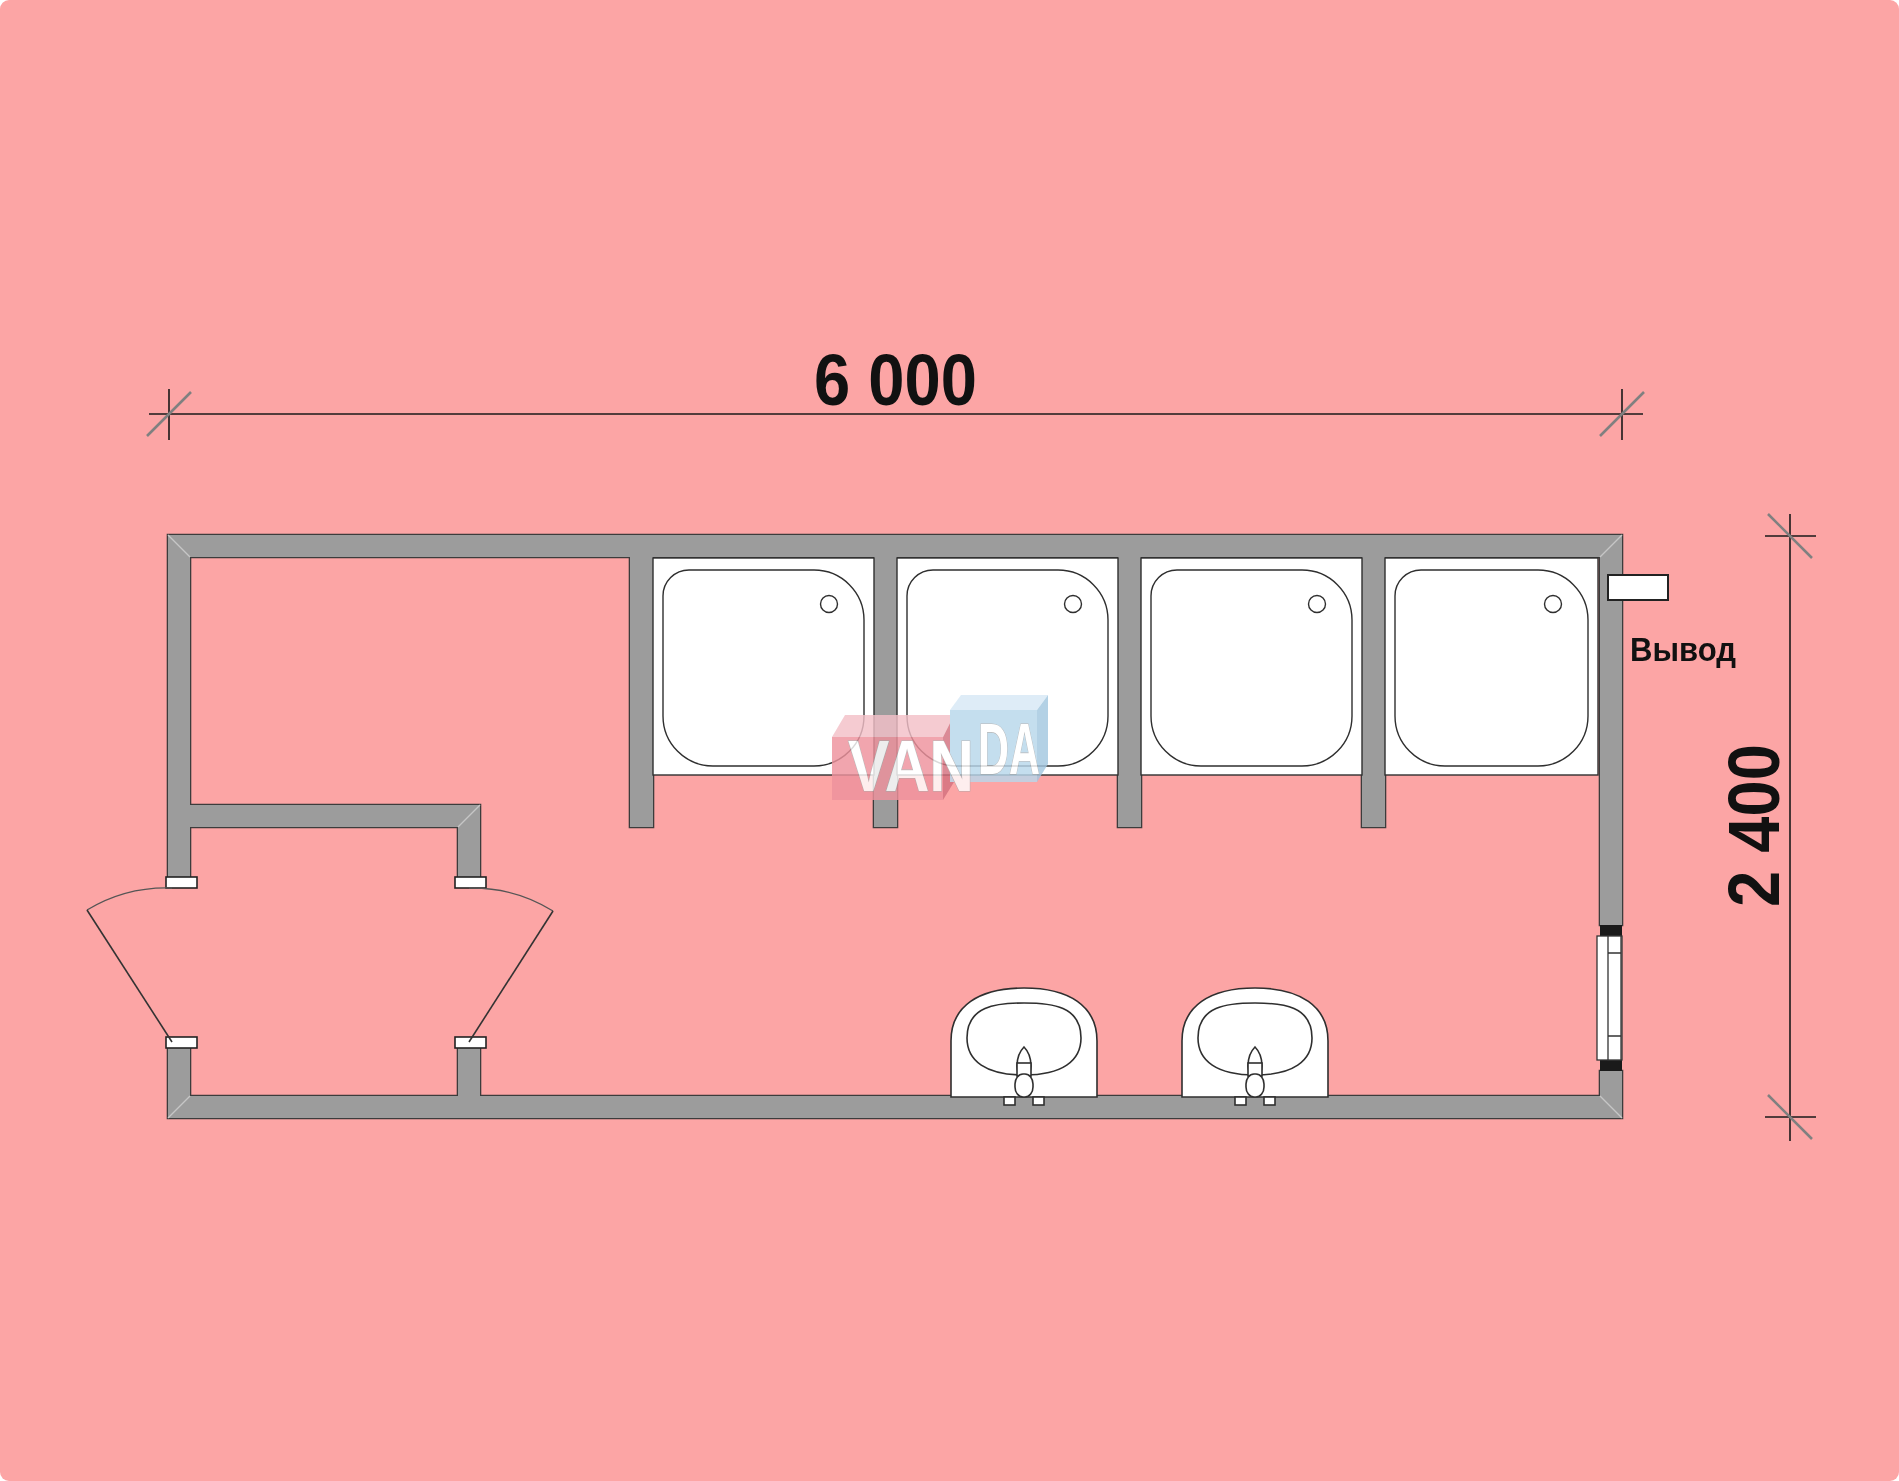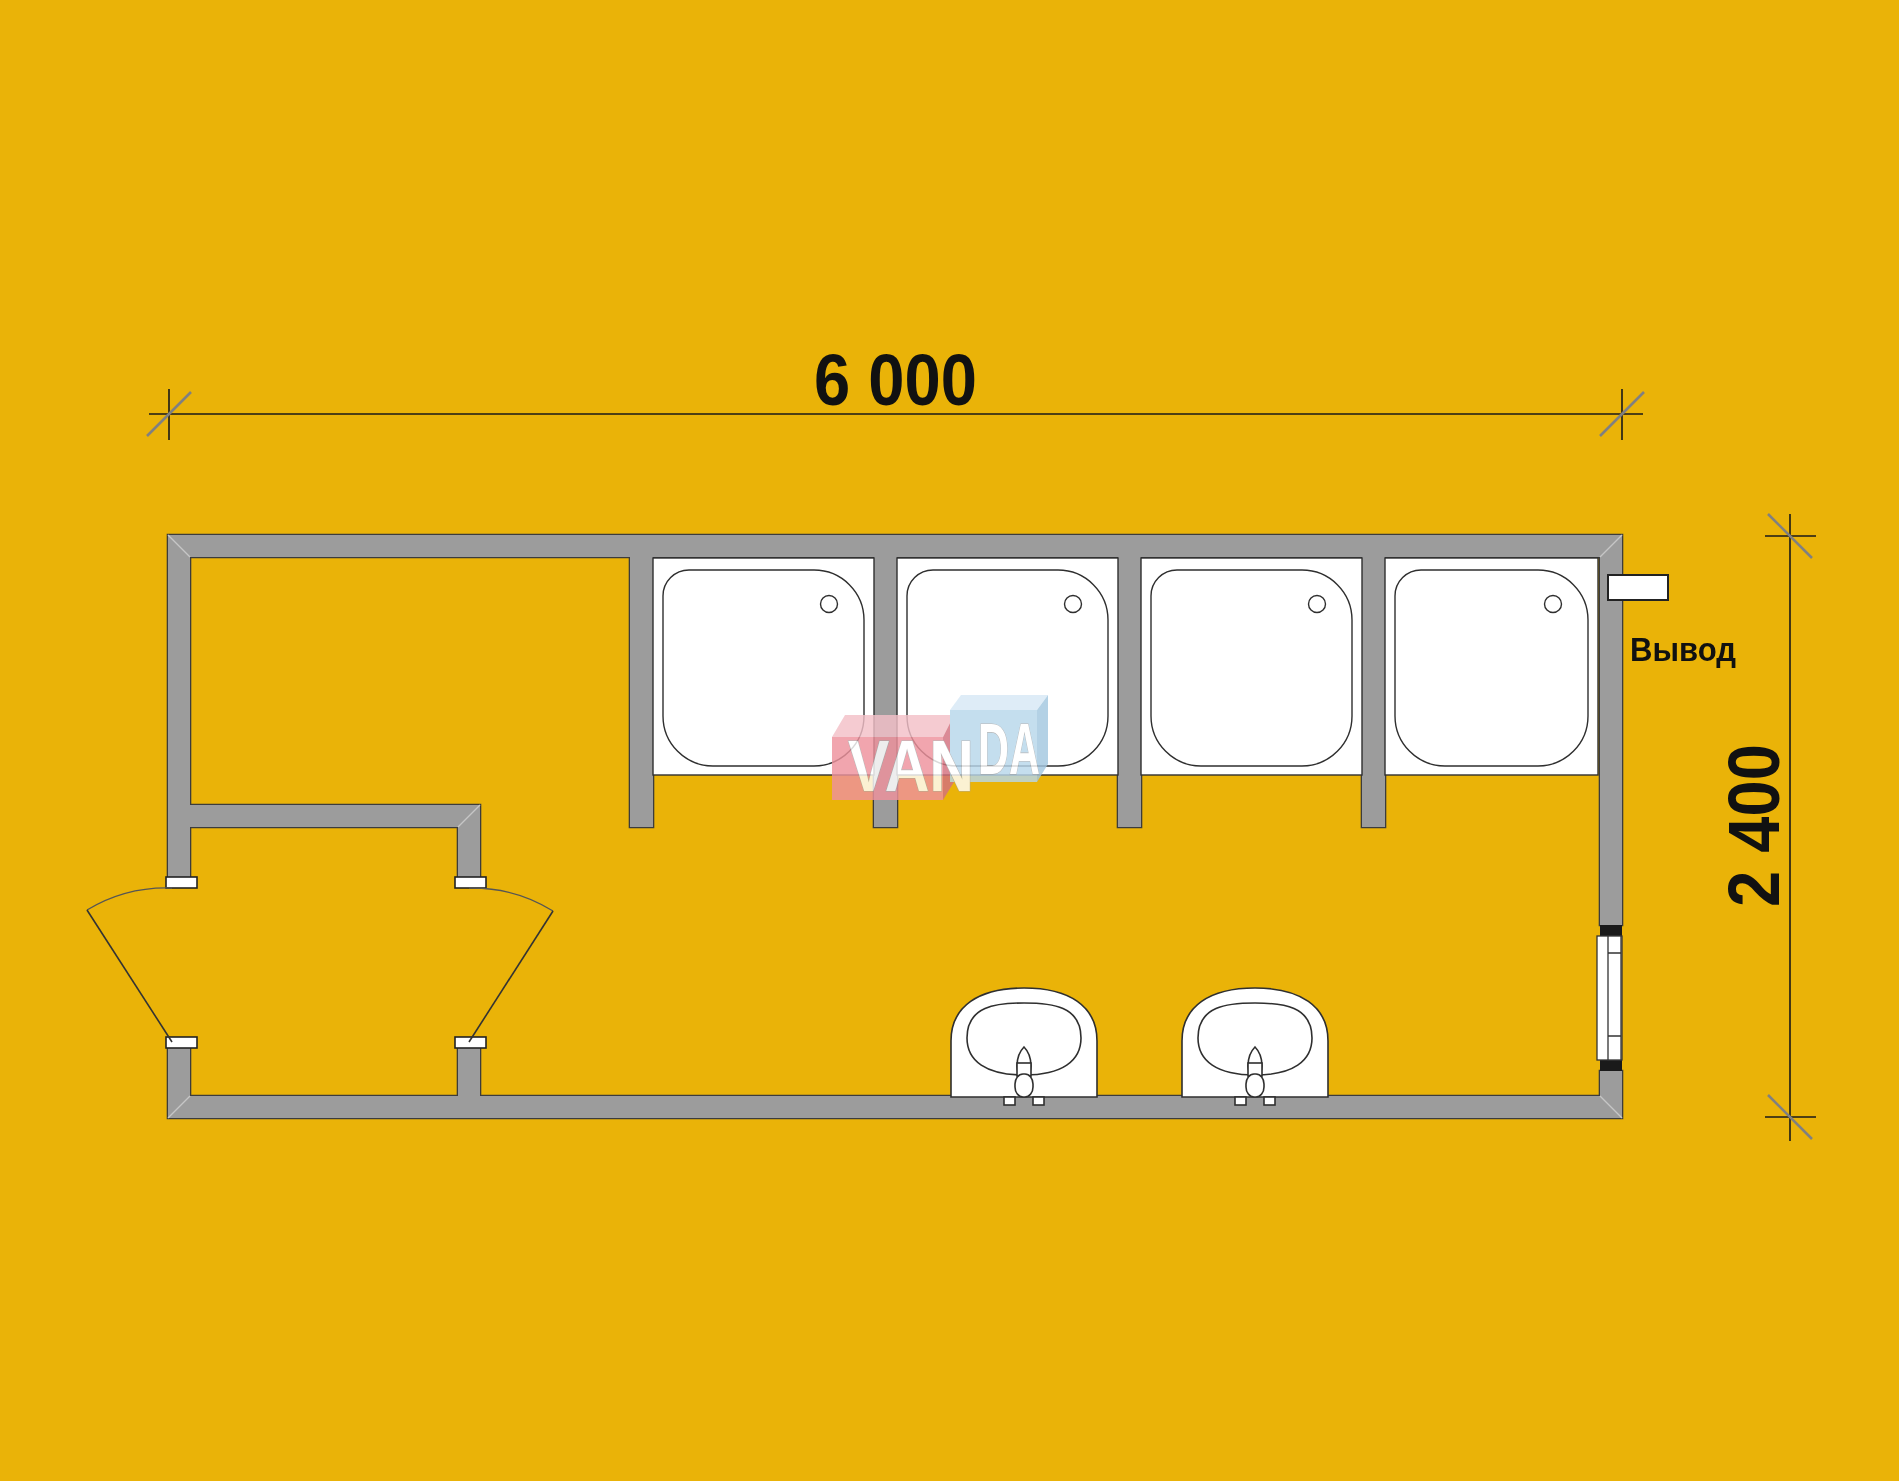--- a/index.html
+++ b/index.html
@@ -1,18 +1,18 @@
 <!DOCTYPE html>
 <html><head>
 <meta charset="utf-8">
 <title>Floor plan</title>
 <style>
   html,body{margin:0;padding:0;background:#ffffff;}
-  .canvas{position:relative;width:1899px;height:1481px;background:#eab308;overflow:hidden;
-          font-family:"Liberation Sans",sans-serif;}
+  .canvas{position:relative;width:1899px;height:1481px;background:#fca5a5;overflow:hidden;
+          font-family:"Liberation Sans",sans-serif;border-radius:9px;}
   svg{position:absolute;left:0;top:0;}
   svg text{font-family:"Liberation Sans",sans-serif;font-weight:bold;fill:#111111;}
   .dim-text{font-size:72px;}
   .small-text{font-size:34px;}
   .wm-text{font-size:72px;fill:#ffffff;stroke:#a9a9a9;stroke-width:1.2;paint-order:stroke;}
 </style>
 </head>
 <body>
 
 <div class="canvas">

